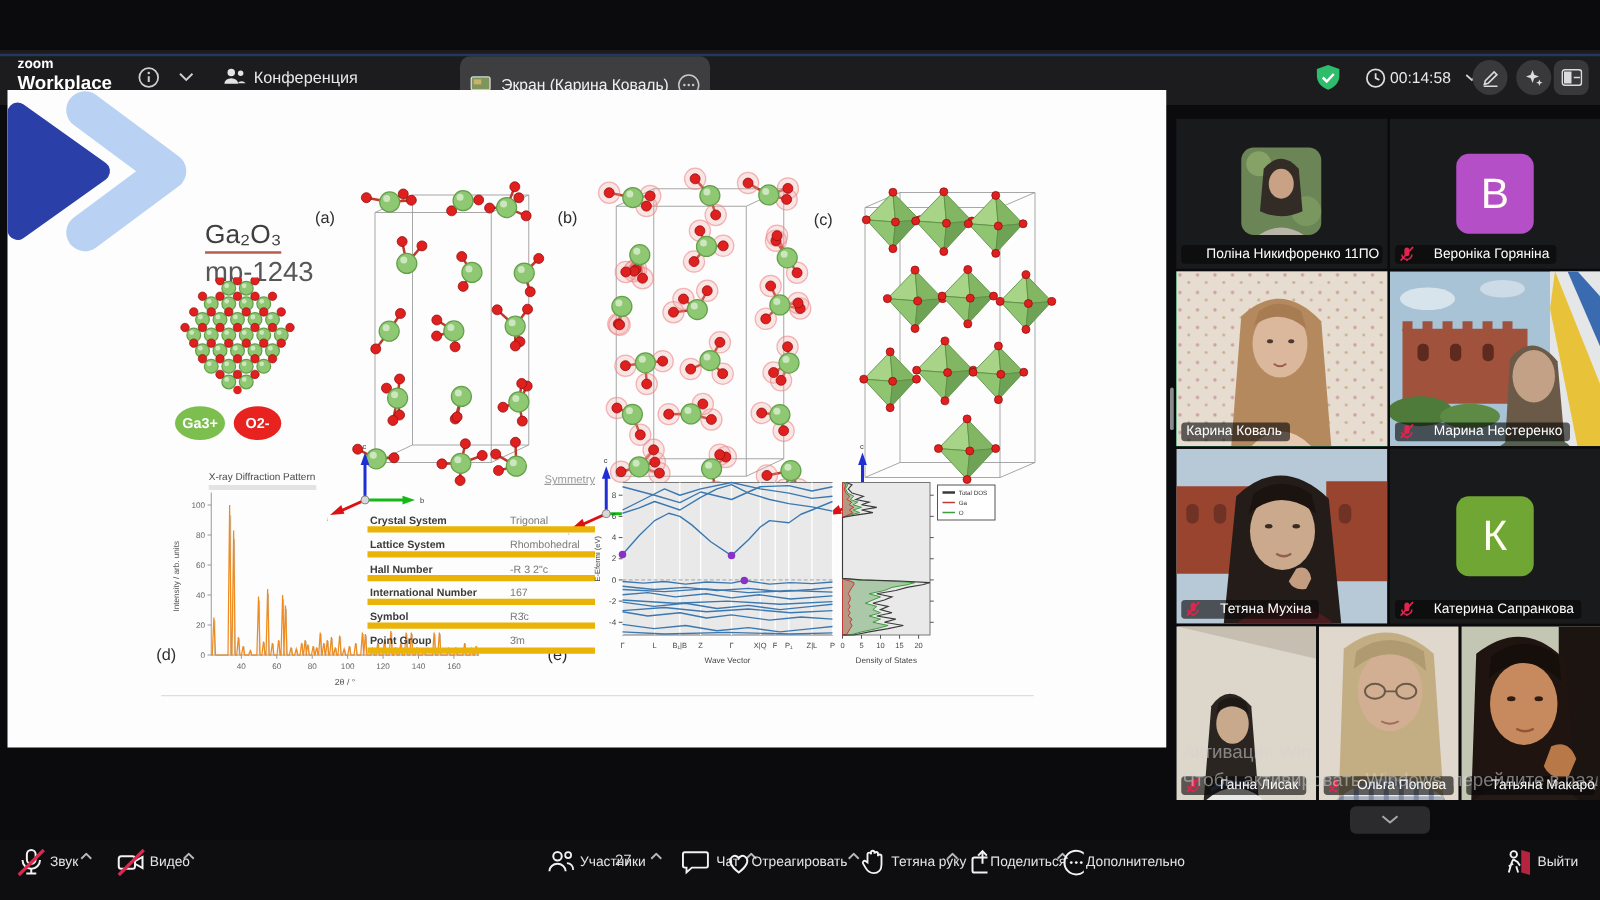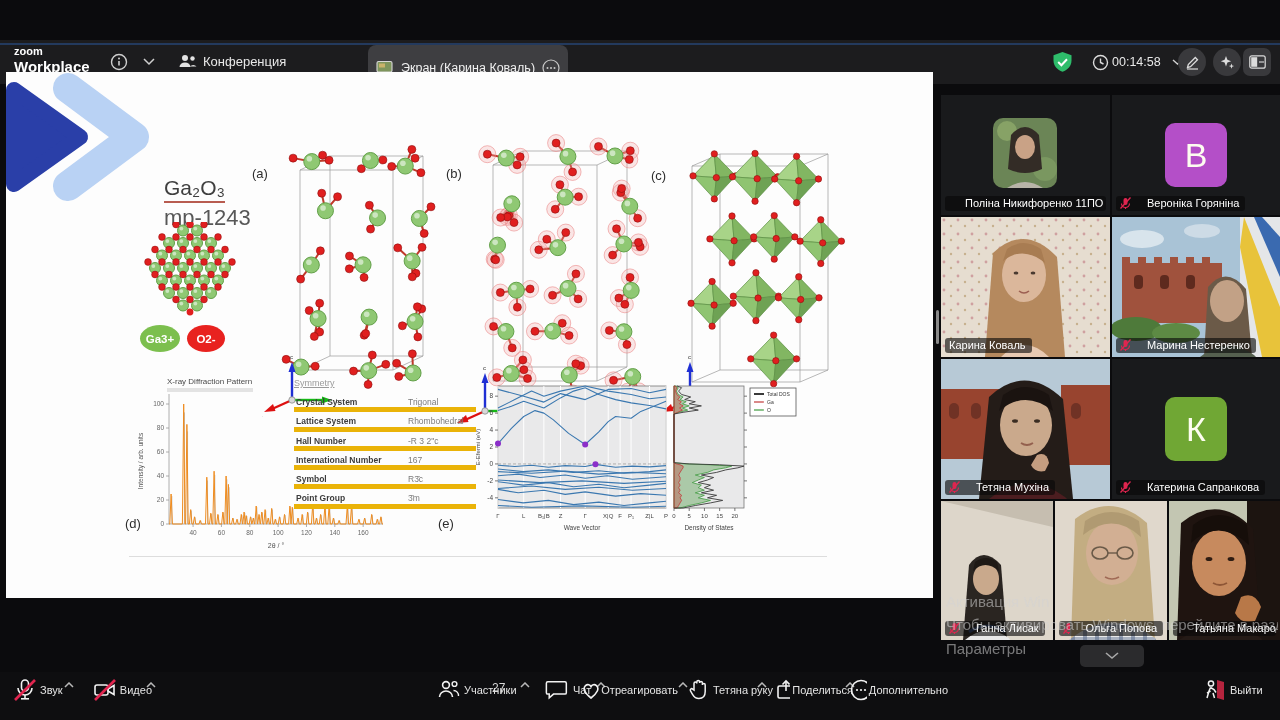--- a/index.html
+++ b/index.html
@@ -20,21 +20,21 @@
   #timer{position:absolute;left:1112px;top:15px;color:#e8e8e8;font-size:12.5px;}
   
   #slide{position:absolute;left:6px;top:72px;width:927px;height:526px;background:#fdfdfd;}
   .abs{position:absolute;}
   #slide-title{font-size:21px;font-weight:normal;color:#3f3f3f;border-bottom:2px solid #b85c50;padding-bottom:1px;}
   #slide-sub{font-size:22px;color:#575757;}
   .pill{position:absolute;height:27px;border-radius:50%;color:#fff;font-size:11.5px;font-weight:bold;display:flex;align-items:center;justify-content:center;}
   .plabel{font-size:13px;color:#2d2d2d;}
   
   #symtable{position:absolute;left:288px;top:306px;width:182px;}
-  #symtable .hdr{font-size:9px;color:#9a9a9a;text-decoration:underline;margin-bottom:5px;}
+  #symtable .hdr{font-size:9px;color:#9a9a9a;text-decoration:underline;margin-bottom:19px;text-align:right;}
   .symrow{position:relative;height:19.3px;border-bottom:5px solid #eab308;}
   .symrow .sl{position:absolute;left:2px;top:4px;font-size:8.5px;font-weight:bold;color:#3c3c3c;}
   .symrow .sv{position:absolute;left:114px;top:4px;font-size:8.5px;color:#7a7a7a;}
   #divider{position:absolute;left:123px;top:484px;width:698px;height:1px;background:#ddd;}
   
   .tile{position:absolute;background:#191a1c;overflow:hidden;}
   .tile.active{outline:2px solid #21c07e;outline-offset:-2px;}
   .scene{position:absolute;left:0;top:0;width:100%;height:100%;}
   .badge{position:absolute;left:4px;bottom:4px;background:rgba(8,8,8,.62);border-radius:3px;padding:1px 6px 2px 4px;font-size:11px;color:#fff;display:flex;align-items:center;gap:16px;white-space:nowrap;max-width:calc(100% - 8px);overflow:hidden;}
   .init{position:absolute;left:50%;top:50%;transform:translate(-50%,-50%);width:62px;height:64px;border-radius:10px;display:flex;align-items:center;justify-content:center;font-size:34px;color:#fdfdf0;}
@@ -1117,21 +1117,20 @@
           <line x1="5.5" y1="10.5" x2="5.5" y2="12" stroke="#e0254f" stroke-width="1.2"></line>
           <line x1="0.5" y1="11.5" x2="10.5" y2="0.5" stroke="#e0254f" stroke-width="1.3"></line>
         </svg>
       <span>Татьяна Макарова</span>
     </div>
   </div>
 
   <div id="watermark">
     <div>Активация Win</div>
     <div>Чтобы активировать Windows, перейдите в раздел</div>
-    <div>Параметры</div>
   </div>
 
   <div id="collapse">
     <svg width="14" height="8">
         <polyline points="1,1 7,6 13,1" fill="none" stroke="#a8a8a8" stroke-width="1.6"></polyline>
       </svg>
   </div>
   <div id="vscroll"></div>
 
   <div id="footer"></div>

